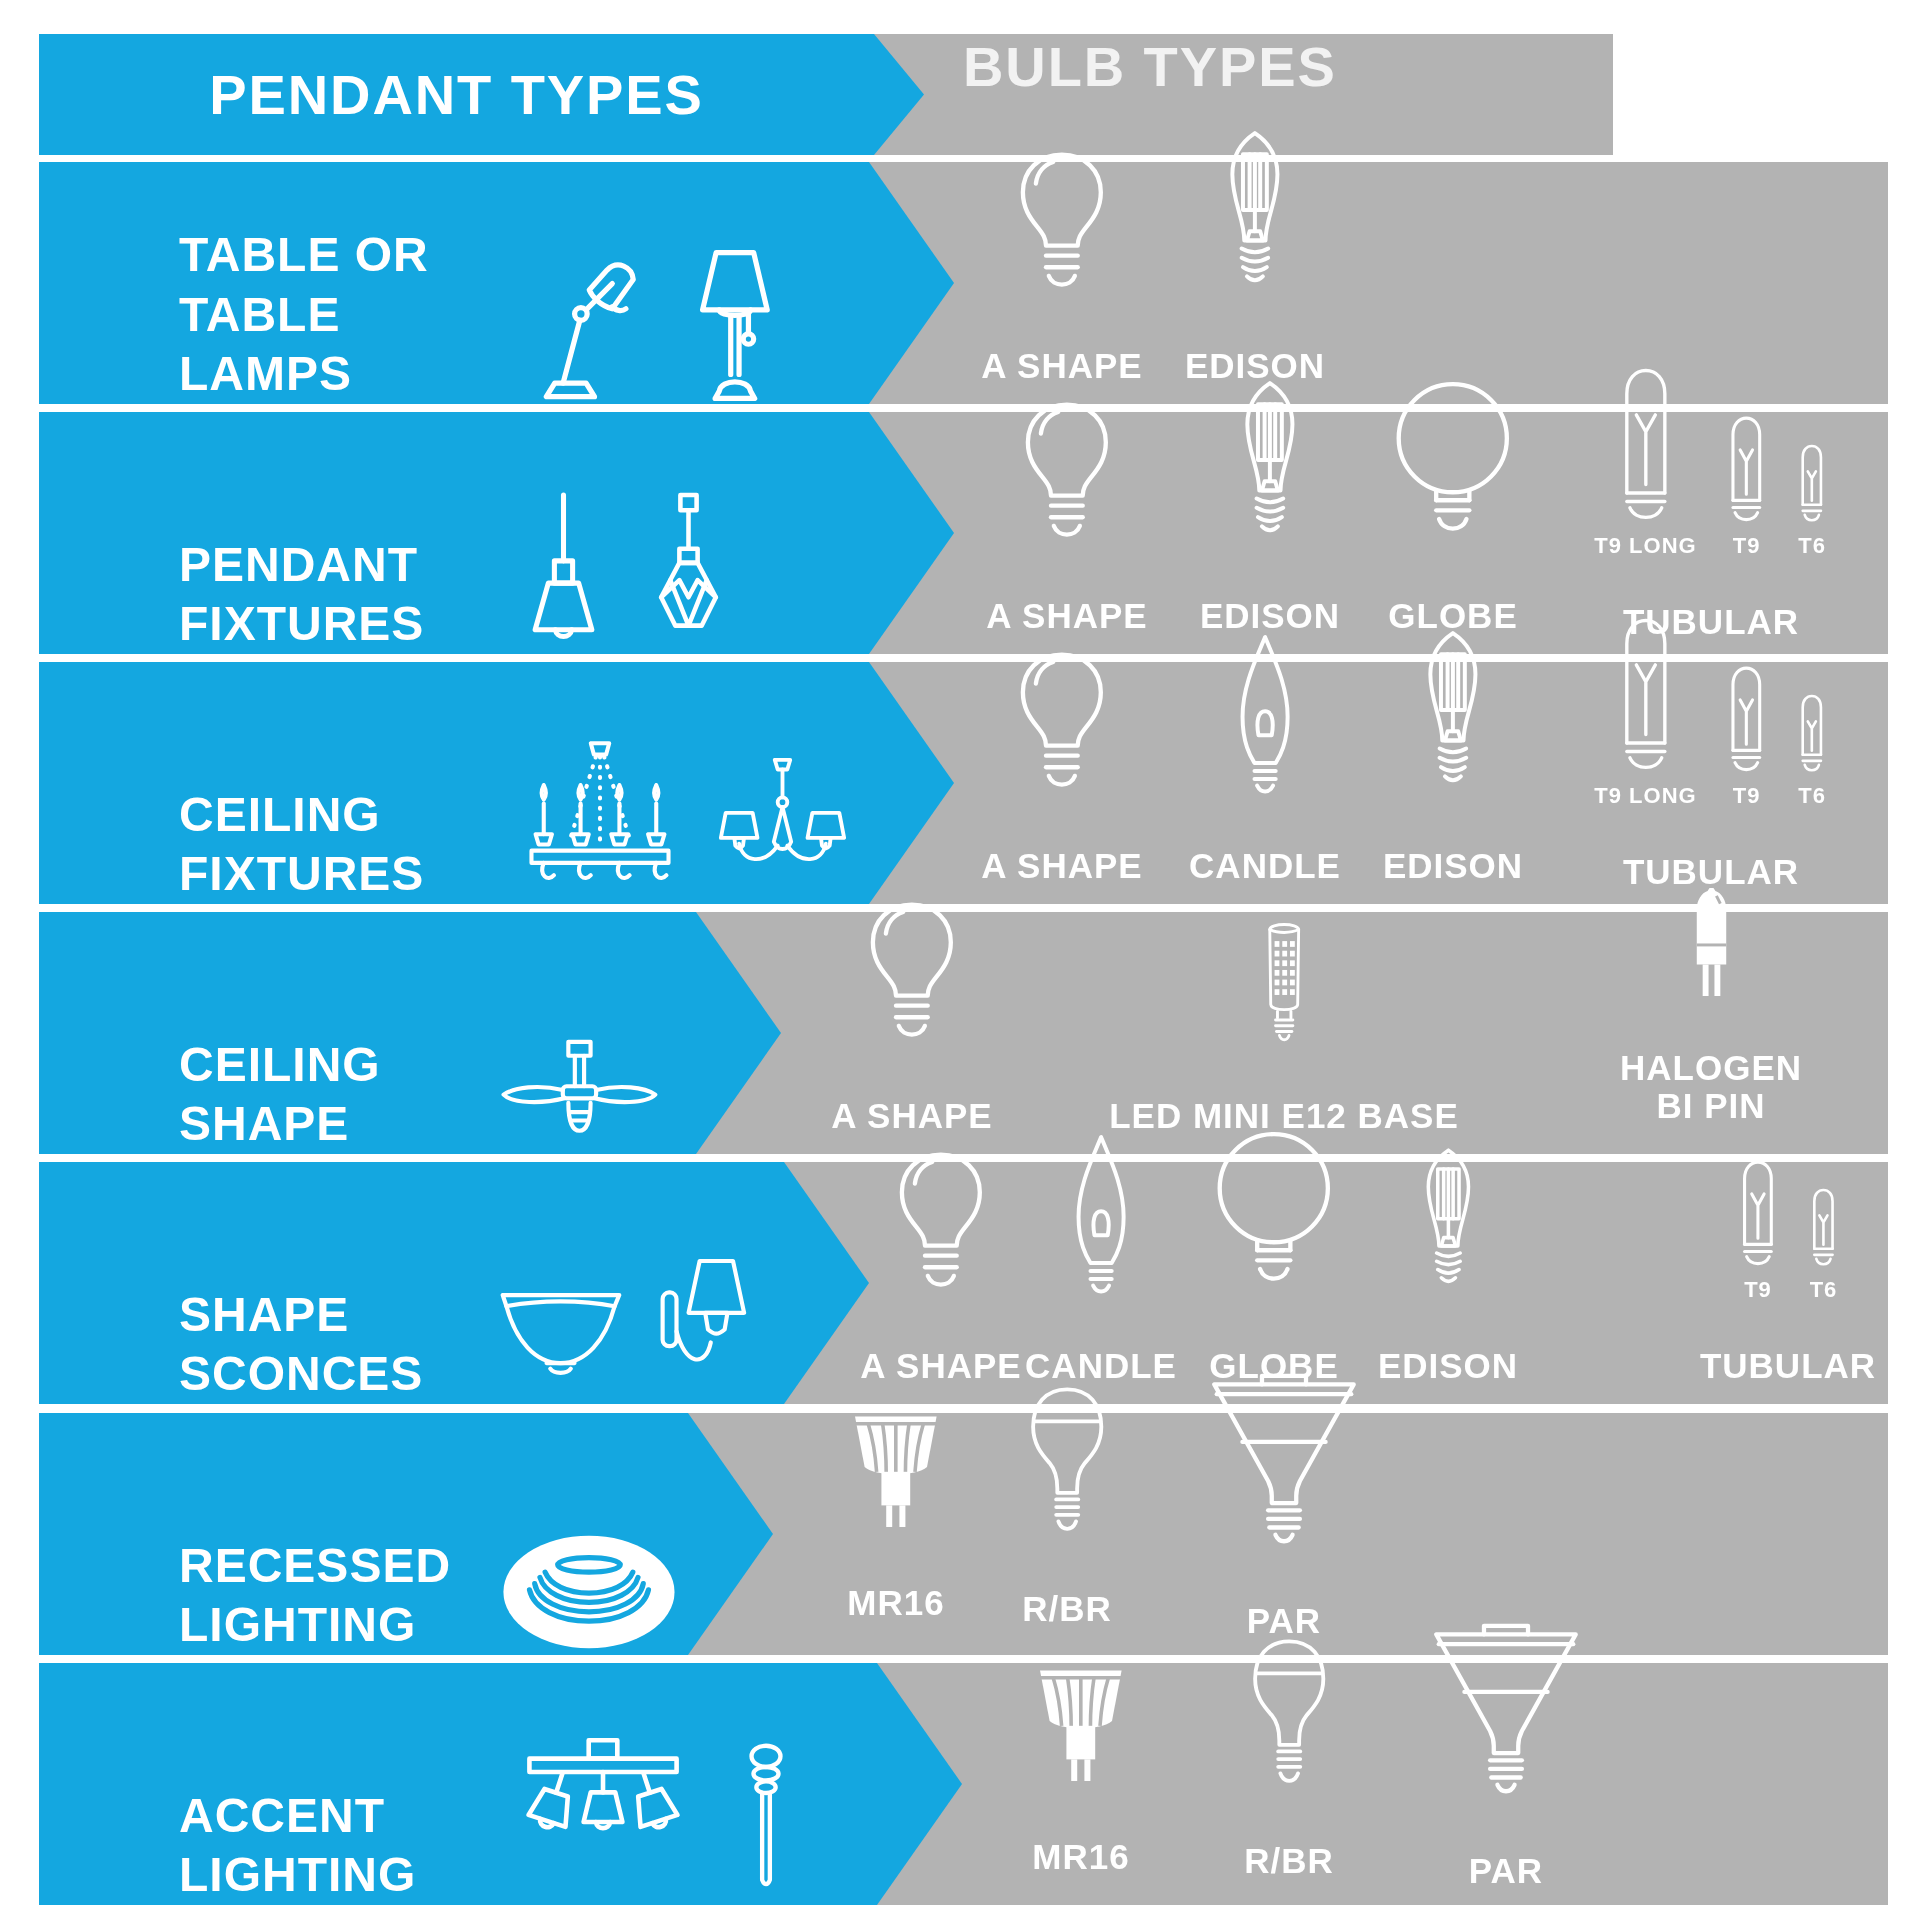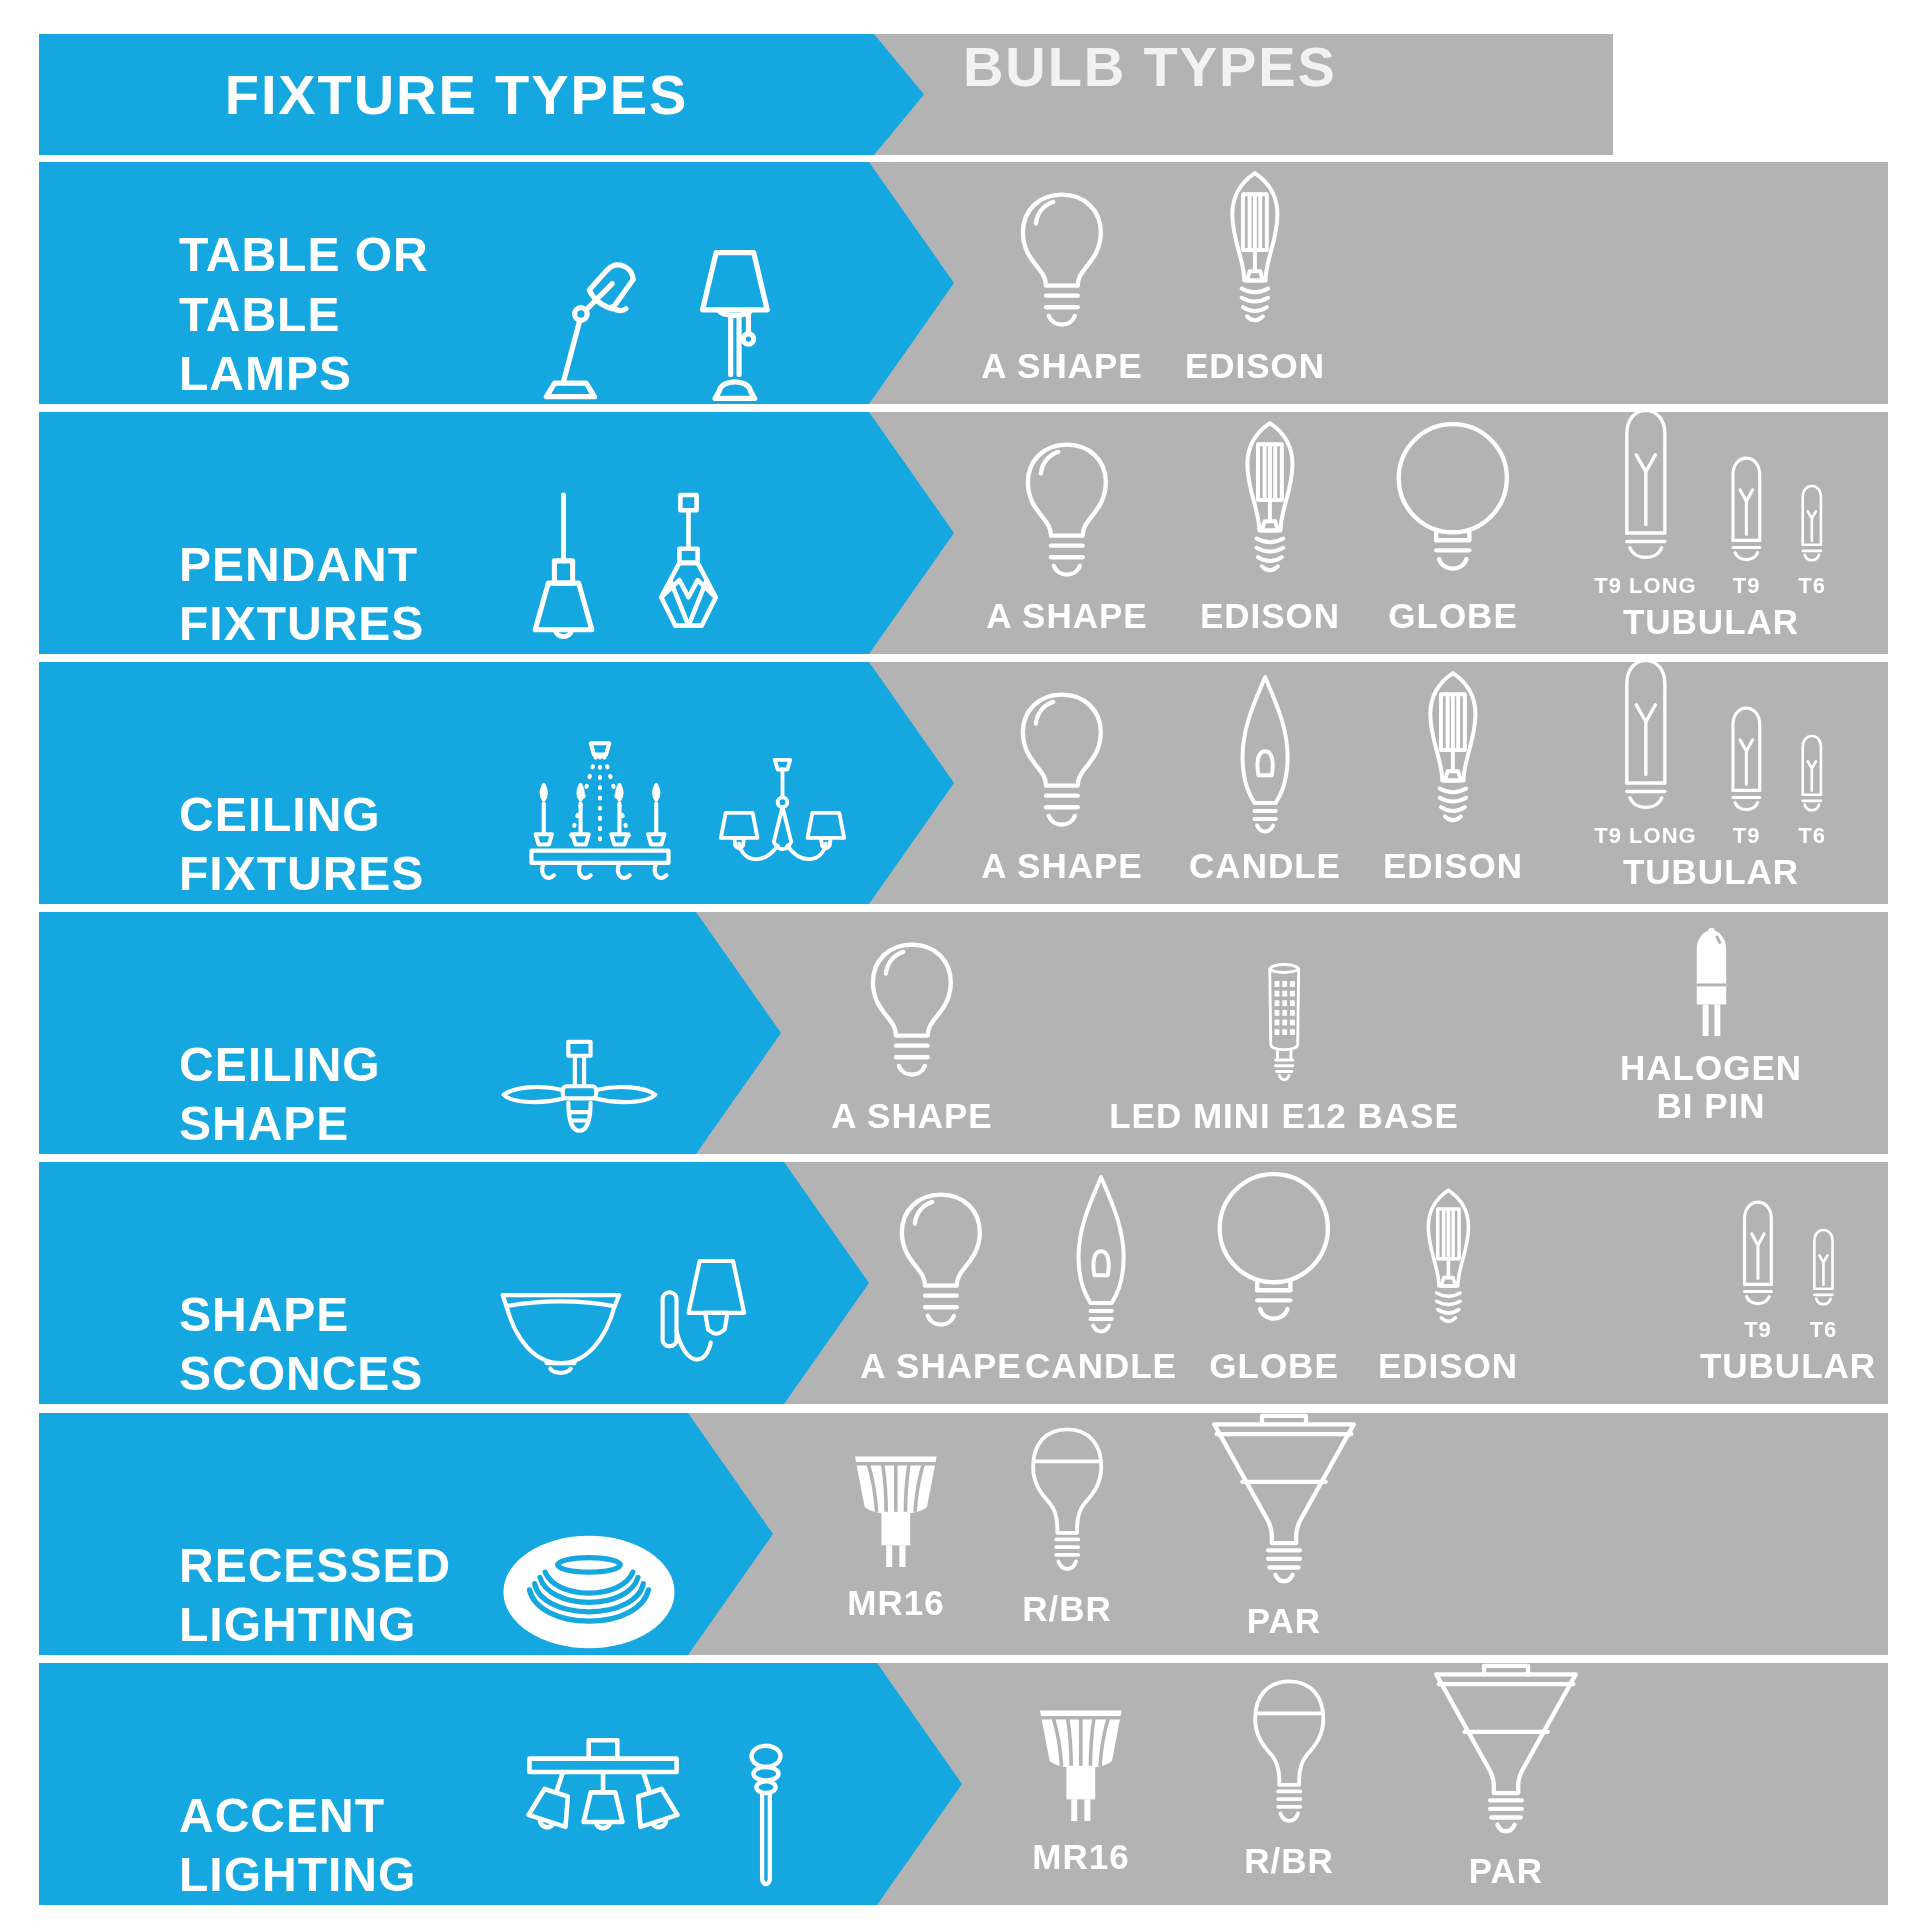--- a/index.html
+++ b/index.html
@@ -24,21 +24,21 @@
               display:flex;align-items:flex-end;}
   .blue-tip{position:absolute;left:100%;top:0;bottom:0;width:85px;background:var(--blue);
             clip-path:polygon(0 0,100% 50%,0 100%);}
   .fixture-label{padding-left:140px;width:319px;flex:0 0 auto;color:#ffffff;font-weight:bold;
                  font-size:48px;line-height:1.24;letter-spacing:1px;}
   .fixture-icons{display:flex;align-items:center;gap:44px;margin-left:25px;}
   .fi{display:block;flex:0 0 auto;}
 
   
   .bulb{position:absolute;transform:translateX(-50%);bottom:19.3px;z-index:3;
-        display:flex;flex-direction:column;align-items:center;}
+        display:flex;flex-direction:column;align-items:center;gap:40px;}
   .bulb-label{margin-top:11.6px;color:#ffffff;font-weight:bold;font-size:35px;letter-spacing:1px;
               text-align:center;white-space:pre-line;line-height:1.08;}
   .tubes{display:flex;align-items:flex-end;gap:29px;}
   .tube-col{display:flex;flex-direction:column;align-items:center;}
   .sub-label{color:#ffffff;font-weight:bold;font-size:22px;margin-top:7.7px;letter-spacing:1px;white-space:nowrap;}
   .bi{display:block;}
 
   
   .sz-ashape{width:101px;height:145px;}
   .sz-edison{width:80px;height:166px;}
@@ -377,21 +377,21 @@
     </g>
   </symbol>
 </defs>
 </svg>
 
 <div class="header-gray">
   <div class="header-title dim">BULB TYPES</div>
 </div>
 <div class="header-blue">
   <div class="header-tip"></div>
-  <div class="header-title">FIXTURE TYPES</div>
+  <div class="header-title">PENDANT TYPES</div>
 </div>
 
 <div class="row" style="top:162px">
   <div class="gray-panel" style="left:867px"></div>
   <div class="blue-arrow" style="width:830px">
     <div class="blue-tip"></div>
     <div class="fixture-label">
       <div>TABLE OR</div>
       <div>TABLE</div>
       <div>LAMPS</div>

